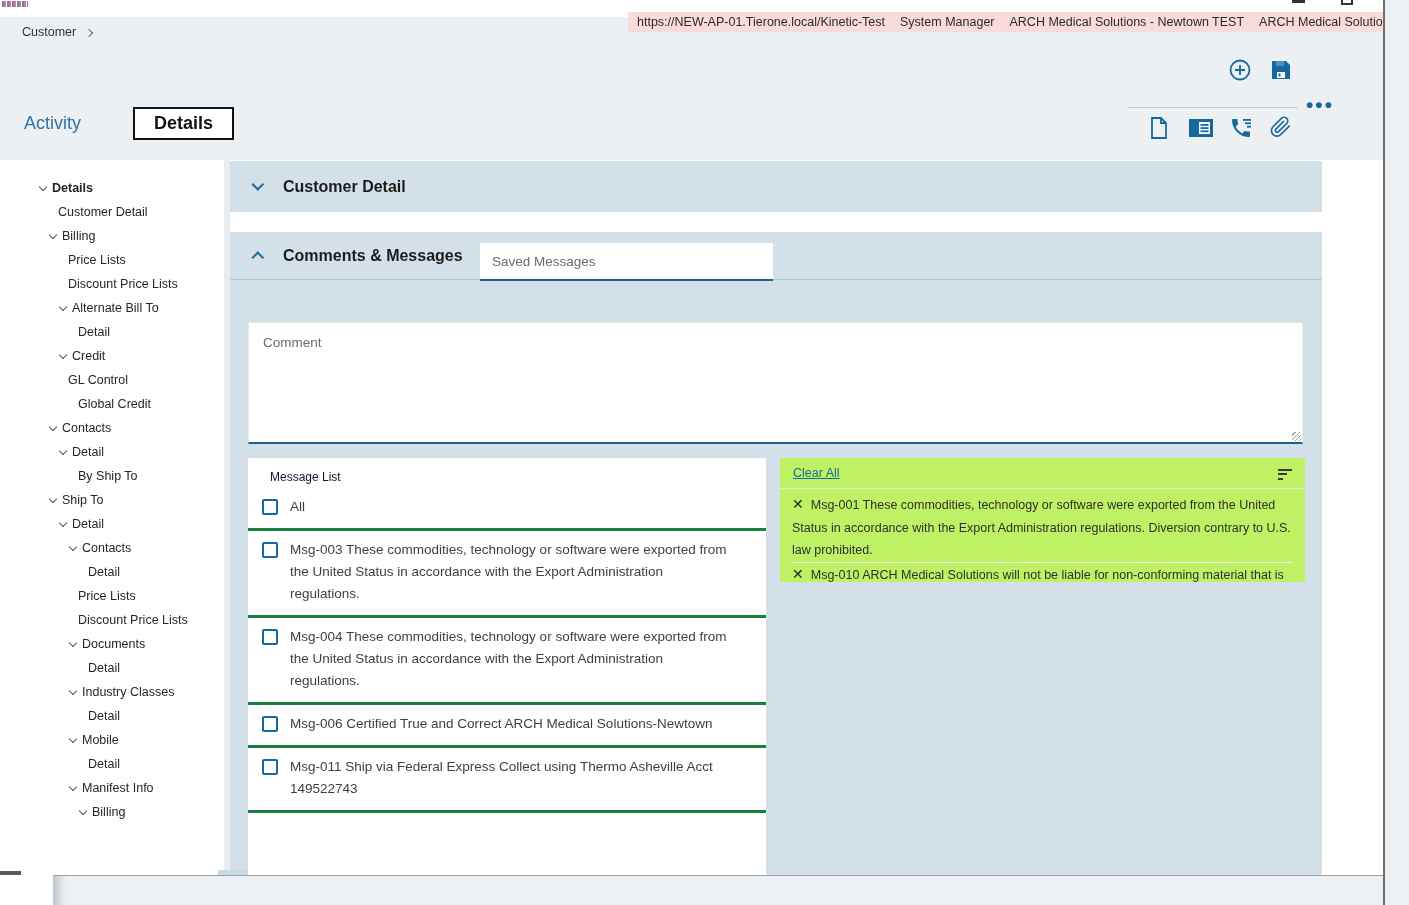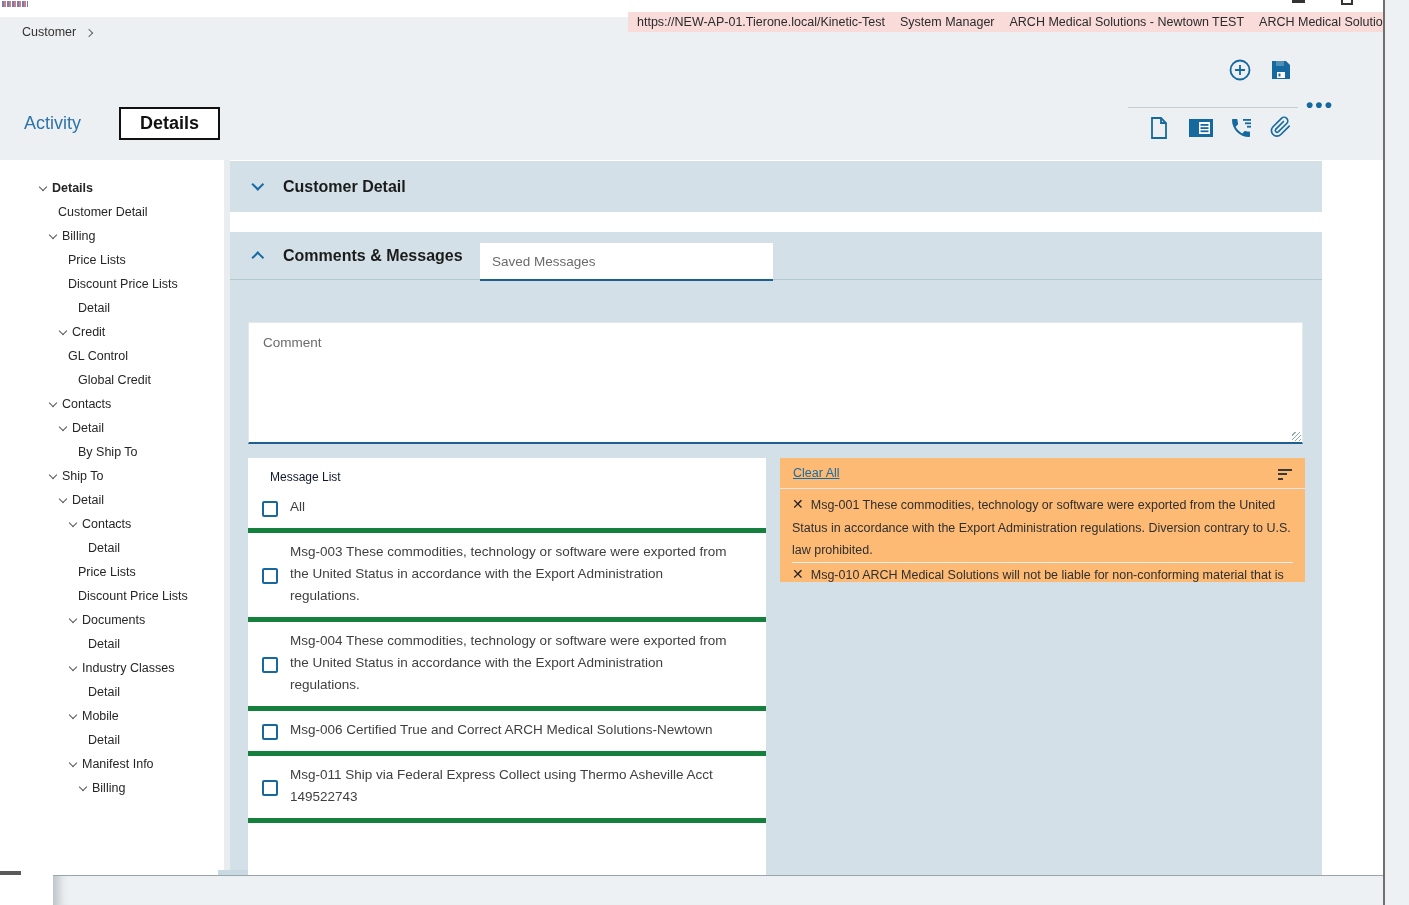--- a/index.html
+++ b/index.html
@@ -19,21 +19,21 @@
   #header { position:absolute; left:0; top:17px; width:1383px; height:143px; background:#edf0f2; }
   #breadcrumb { position:absolute; left:22px; top:8px; display:flex; align-items:center; gap:10px;
     font-size:12.5px; color:#333; }
   .crumb-chev { width:6px; height:6px; border-right:1.5px solid #666; border-top:1.5px solid #666;
     transform:rotate(45deg); display:inline-block; margin-top:1px; }
   #url-banner { position:absolute; left:628px; top:-5px; height:20px; background:#f9dbda;
     display:flex; align-items:center; gap:15px; padding:0 9px; white-space:nowrap; }
   #url-banner span { font-size:12.5px; color:#2b2b2b; }
   #page-title { position:absolute; left:22px; top:36px; font-size:29px; font-weight:600; color:#171717;
     letter-spacing:-0.2px; }
-  #tabs { position:absolute; left:24px; top:90px; display:flex; align-items:center; gap:38px; }
+  #tabs { position:absolute; left:24px; top:90px; display:flex; align-items:center; gap:52px; }
   #tab-activity { font-size:18px; color:#2f74a8; cursor:pointer; }
   #tab-details { font-size:18px; font-weight:700; color:#111; background:#fff; border:2px solid #111;
     padding:4px 19px; }
 
   
   #toolbar { position:absolute; left:1120px; top:40px; width:230px; height:90px; }
   .tb-ico { position:absolute; width:24px; height:24px; color:#15699e; cursor:pointer; }
   #tb-divider { position:absolute; left:8px; top:50px; width:170px; height:1px; background:#c6cdd2; }
   #tb-dots { position:absolute; left:186px; top:43px; color:#15699e; font-size:21px; letter-spacing:2px;
     font-weight:700; cursor:pointer; line-height:10px; }
@@ -73,29 +73,29 @@
   #comment-box textarea { width:100%; height:100%; border:none; resize:none; outline:none;
     font-family:"Liberation Sans",sans-serif; font-size:13.5px; color:#333; padding:12px 14px; background:transparent; }
   #comment-box textarea::placeholder { color:#6b6b6b; opacity:1; }
   #comment-resize { position:absolute; right:1px; bottom:1px; width:9px; height:9px;
     background:repeating-linear-gradient(135deg, transparent 0 2px, #8aa 2px 3px); cursor:nwse-resize; }
 
   
   #message-card { position:absolute; left:18px; top:226px; width:518px; height:417px; background:#fff;
     overflow:hidden; }
   #message-list-label { font-size:12px; color:#0f172a; padding:12px 14px 4px 22px; }
-  .msg-row { display:flex; align-items:center; gap:12px; padding:10px 30px 10px 14px;
-    border-bottom:5px solid #15803d; cursor:pointer; }
+  .msg-row { display:flex; align-items:flex-start; gap:12px; padding:10px 30px 10px 14px;
+    border-bottom:3px solid #15803d; cursor:pointer; }
   .msg-row:nth-of-type(6), .msg-row:nth-of-type(8) { margin-top:13px; }
   .checkbox { flex:0 0 auto; width:16px; height:16px; border:2px solid #15699e; border-radius:2px;
     background:#fff; margin-top:1px; cursor:pointer; }
   .msg-label { font-size:13.5px; color:#3f3f3f; line-height:22px; margin-top:-2px; }
 
   
-  #selected-card { position:absolute; left:550px; top:226px; width:525px; height:124px; background:#fdba74;
+  #selected-card { position:absolute; left:550px; top:226px; width:525px; height:124px; background:#bef264;
     overflow:hidden; }
   #selected-header { display:flex; align-items:center; justify-content:space-between;
     height:31px; padding:0 13px; border-bottom:1px solid #e2e6e9; }
   #clear-all { font-size:12.5px; color:#1a6ba3; text-decoration:underline; cursor:pointer; }
   #sort-icon { display:flex; flex-direction:column; gap:2.5px; cursor:pointer; padding-top:2px; }
   #sort-icon i { display:block; height:2px; background:#3a3a3a; }
   #sort-icon i:nth-child(1){ width:14px; } #sort-icon i:nth-child(2){ width:9px; } #sort-icon i:nth-child(3){ width:5px; }
   #selected-list { padding:4px 12px 0 12px; }
   .sel-row { font-size:12.5px; color:#2f2f2f; line-height:22.5px; }
   .sel-row + .sel-row { border-top:1px solid #eef1f2; }
@@ -210,20 +210,24 @@
         <div class="tree-row no-chevron" style="padding-left: 60px;">
           <span class="tree-chevron"></span>
           <span>Price Lists</span>
         </div>
 
         <div class="tree-row no-chevron" style="padding-left: 60px;">
           <span class="tree-chevron"></span>
           <span>Discount Price Lists</span>
         </div>
 
+        <div class="tree-row" style="padding-left: 60px;">
+          <span class="tree-chevron"></span>
+          <span>Alternate Bill To</span>
+        </div>
 
         <div class="tree-row no-chevron" style="padding-left: 70px;">
           <span class="tree-chevron"></span>
           <span>Detail</span>
         </div>
 
         <div class="tree-row" style="padding-left: 60px;">
           <span class="tree-chevron"></span>
           <span>Credit</span>
         </div>

